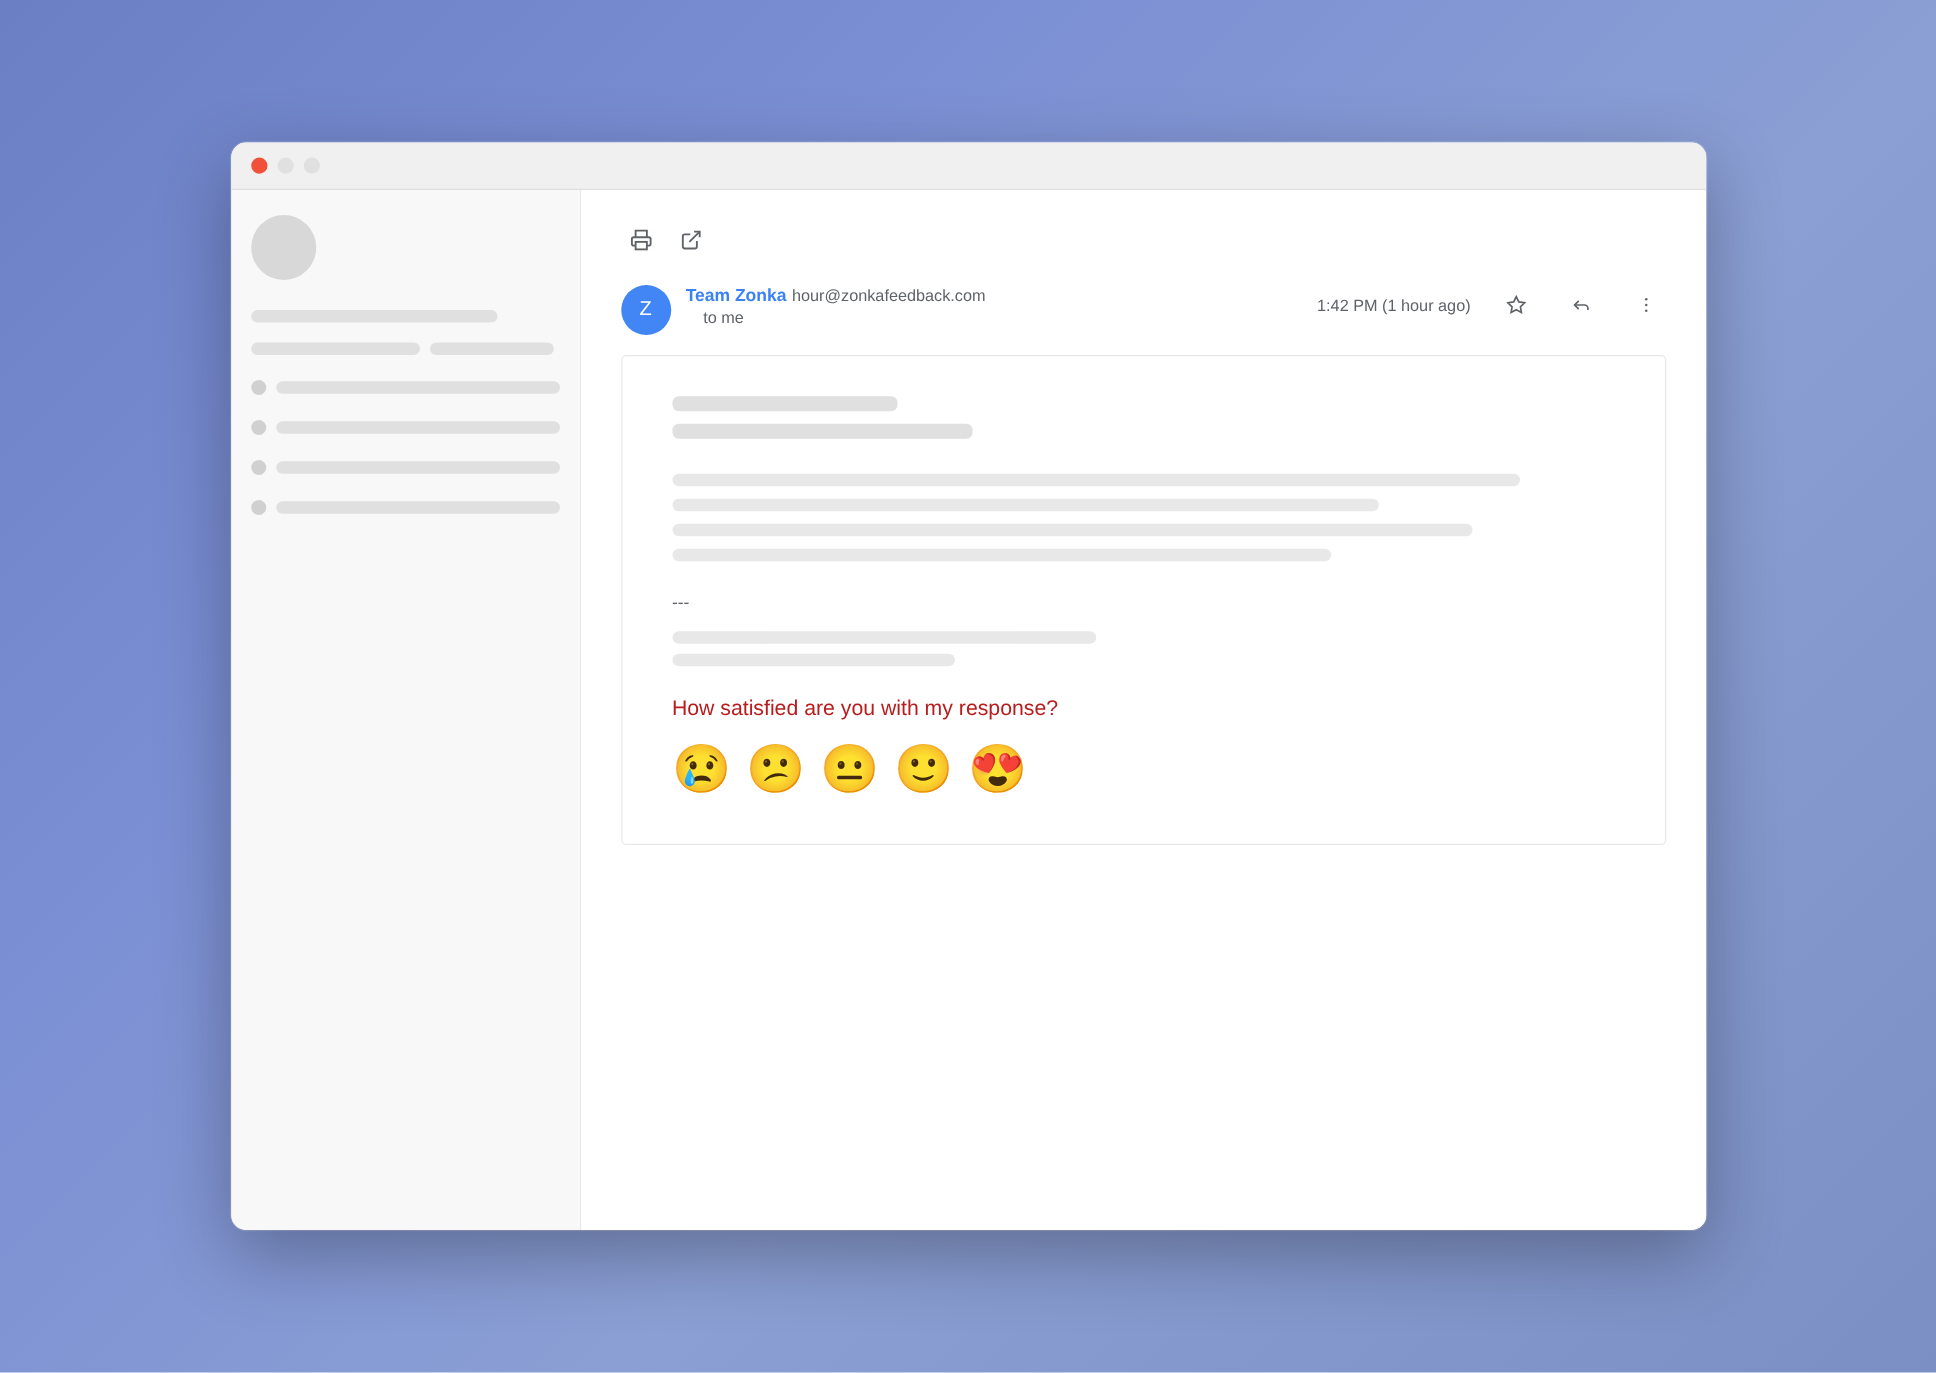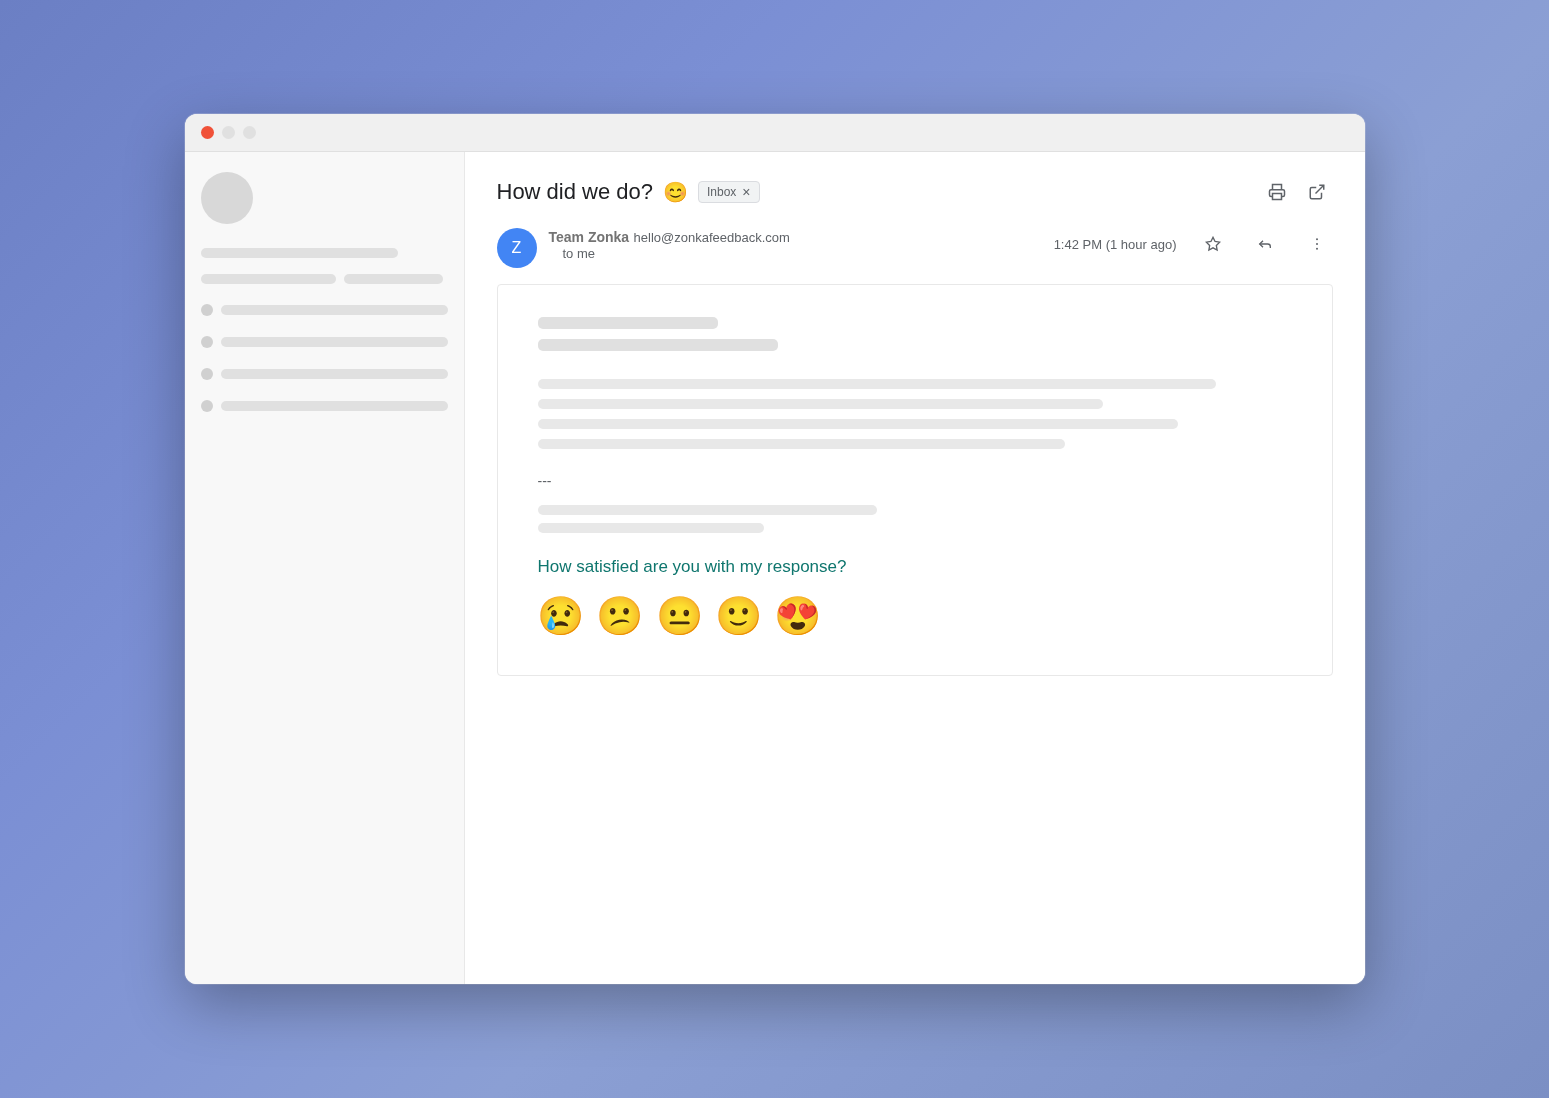--- a/index.html
+++ b/index.html
@@ -206,21 +206,21 @@
     }
 
     .sender-info {
       display: flex;
       flex-direction: column;
     }
 
     .sender-name {
       font-size: 14px;
       font-weight: 600;
-      color: #737373;
+      color: #3b82f6;
     }
 
     .sender-email {
       font-size: 13px;
       color: #5f6368;
     }
 
     .sender-to {
       font-size: 13px;
       color: #5f6368;
@@ -302,21 +302,21 @@
       margin: 24px 0 16px 0;
     }
 
     .footer-lines {
       margin-bottom: 24px;
     }
 
     .survey-question {
       font-size: 17px;
       font-weight: 500;
-      color: #0f766e;
+      color: #b91c1c;
       margin-bottom: 20px;
     }
 
     .emoji-row {
       display: flex;
       align-items: center;
       gap: 12px;
     }
 
     .emoji-btn {
@@ -360,28 +360,20 @@
       </div>
       <div class="sidebar-item-row">
         <div class="sidebar-dot"></div>
         <div class="sidebar-item-bar"></div>
       </div>
     </div>
 
     <div class="main-content">
 
       <div class="email-header">
-        <div class="email-subject">
-          <span class="email-subject-title">How did we do?</span>
-          <span class="subject-emoji">😊</span>
-          <div class="inbox-badge">
-            <span>Inbox</span>
-            <span class="inbox-badge-x">×</span>
-          </div>
-        </div>
         <div class="email-actions-right">
           <div class="action-icon">
             <svg width="18" height="18" viewBox="0 0 24 24" fill="none" stroke="currentColor" stroke-width="2">
               <polyline points="6 9 6 2 18 2 18 9"></polyline>
               <path d="M6 18H4a2 2 0 0 1-2-2v-5a2 2 0 0 1 2-2h16a2 2 0 0 1 2 2v5a2 2 0 0 1-2 2h-2"></path>
               <rect x="6" y="14" width="12" height="8"></rect>
             </svg>
           </div>
           <div class="action-icon">
             <svg width="18" height="18" viewBox="0 0 24 24" fill="none" stroke="currentColor" stroke-width="2">
@@ -394,21 +386,21 @@
       </div>
 
       <div class="email-sender-row">
         <div class="email-sender-left">
           <div class="sender-avatar">
             <span>Z</span>
           </div>
           <div class="sender-info">
             <div>
               <span class="sender-name">Team Zonka</span>
-              <span class="sender-email"> <span>hello@zonkafeedback.com</span></span>
+              <span class="sender-email"> <span>hour@zonkafeedback.com</span></span>
             </div>
             <div class="sender-to">to me</div>
           </div>
         </div>
         <div class="email-meta-right">
           <span class="email-time">1:42 PM (1 hour ago)</span>
           <div class="meta-icon">
             <svg width="16" height="16" viewBox="0 0 24 24" fill="none" stroke="currentColor" stroke-width="2">
               <polygon points="12 2 15.09 8.26 22 9.27 17 14.14 18.18 21.02 12 17.77 5.82 21.02 7 14.14 2 9.27 8.91 8.26 12 2"></polygon>
             </svg>

